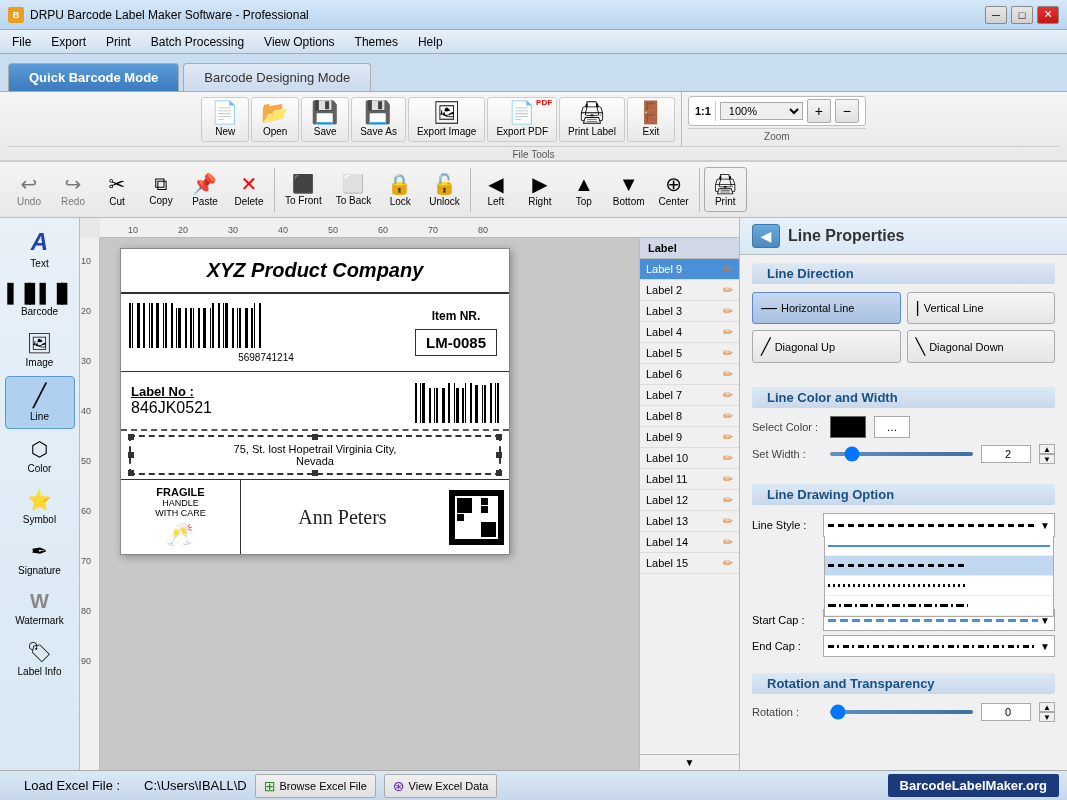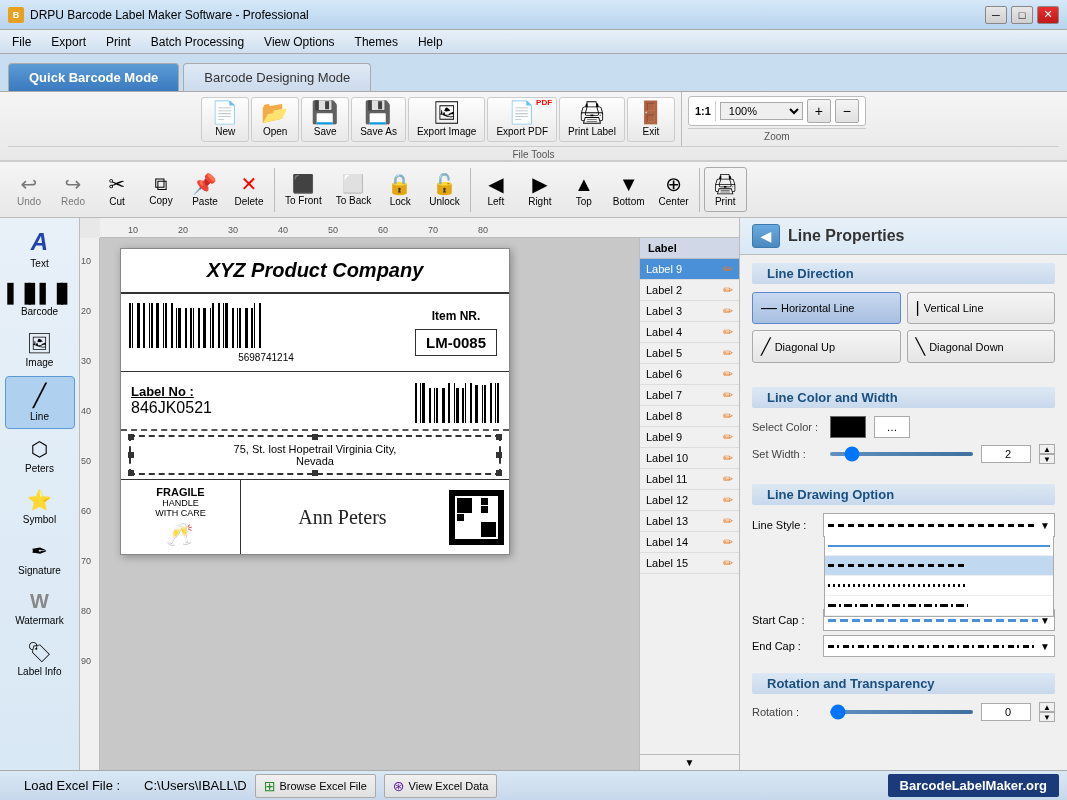--- a/index.html
+++ b/index.html
@@ -315,21 +315,21 @@
     <div class="sidebar-tool">
       <span class="sidebar-tool-icon">🖼</span>
       <span class="sidebar-tool-label">Image</span>
     </div>
     <div class="sidebar-tool active">
       <span class="sidebar-tool-icon" style="font-size:22px;">╱</span>
       <span class="sidebar-tool-label">Line</span>
     </div>
     <div class="sidebar-tool">
       <span class="sidebar-tool-icon" style="font-size:20px;">⬡</span>
-      <span class="sidebar-tool-label">Peters</span>
+      <span class="sidebar-tool-label">Color</span>
     </div>
     <div class="sidebar-tool">
       <span class="sidebar-tool-icon">⭐</span>
       <span class="sidebar-tool-label">Symbol</span>
     </div>
     <div class="sidebar-tool">
       <span class="sidebar-tool-icon">✒</span>
       <span class="sidebar-tool-label">Signature</span>
     </div>
     <div class="sidebar-tool">

